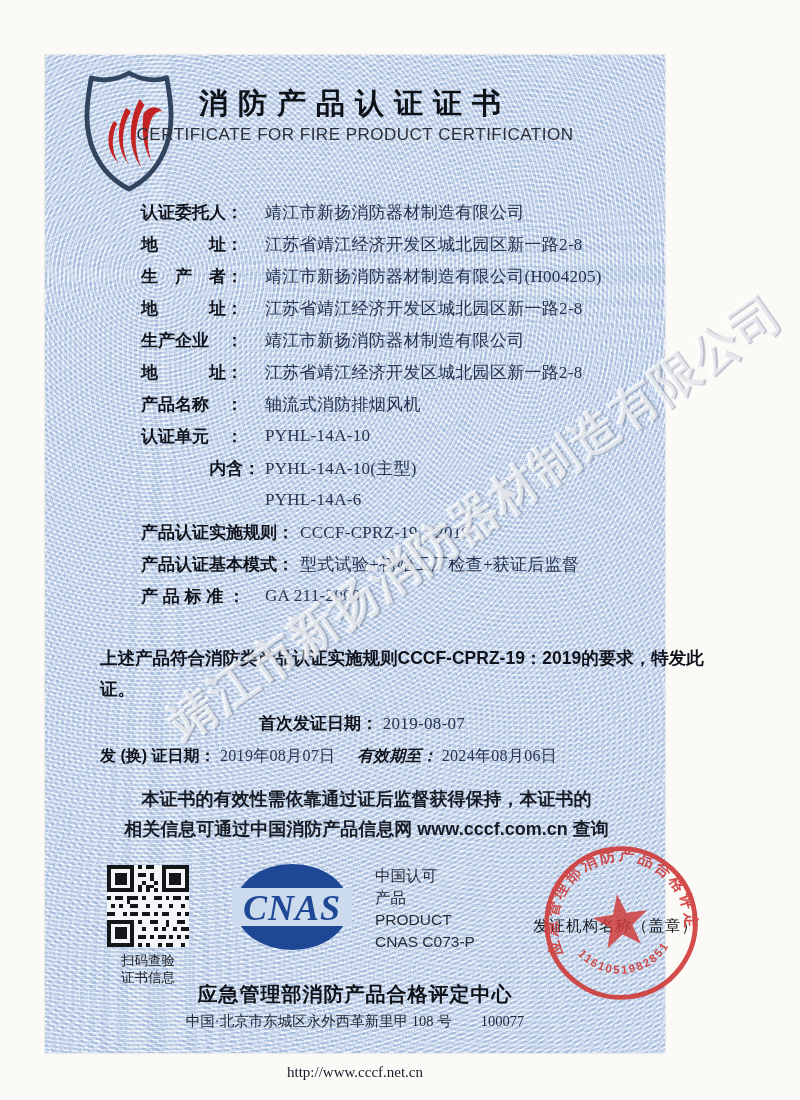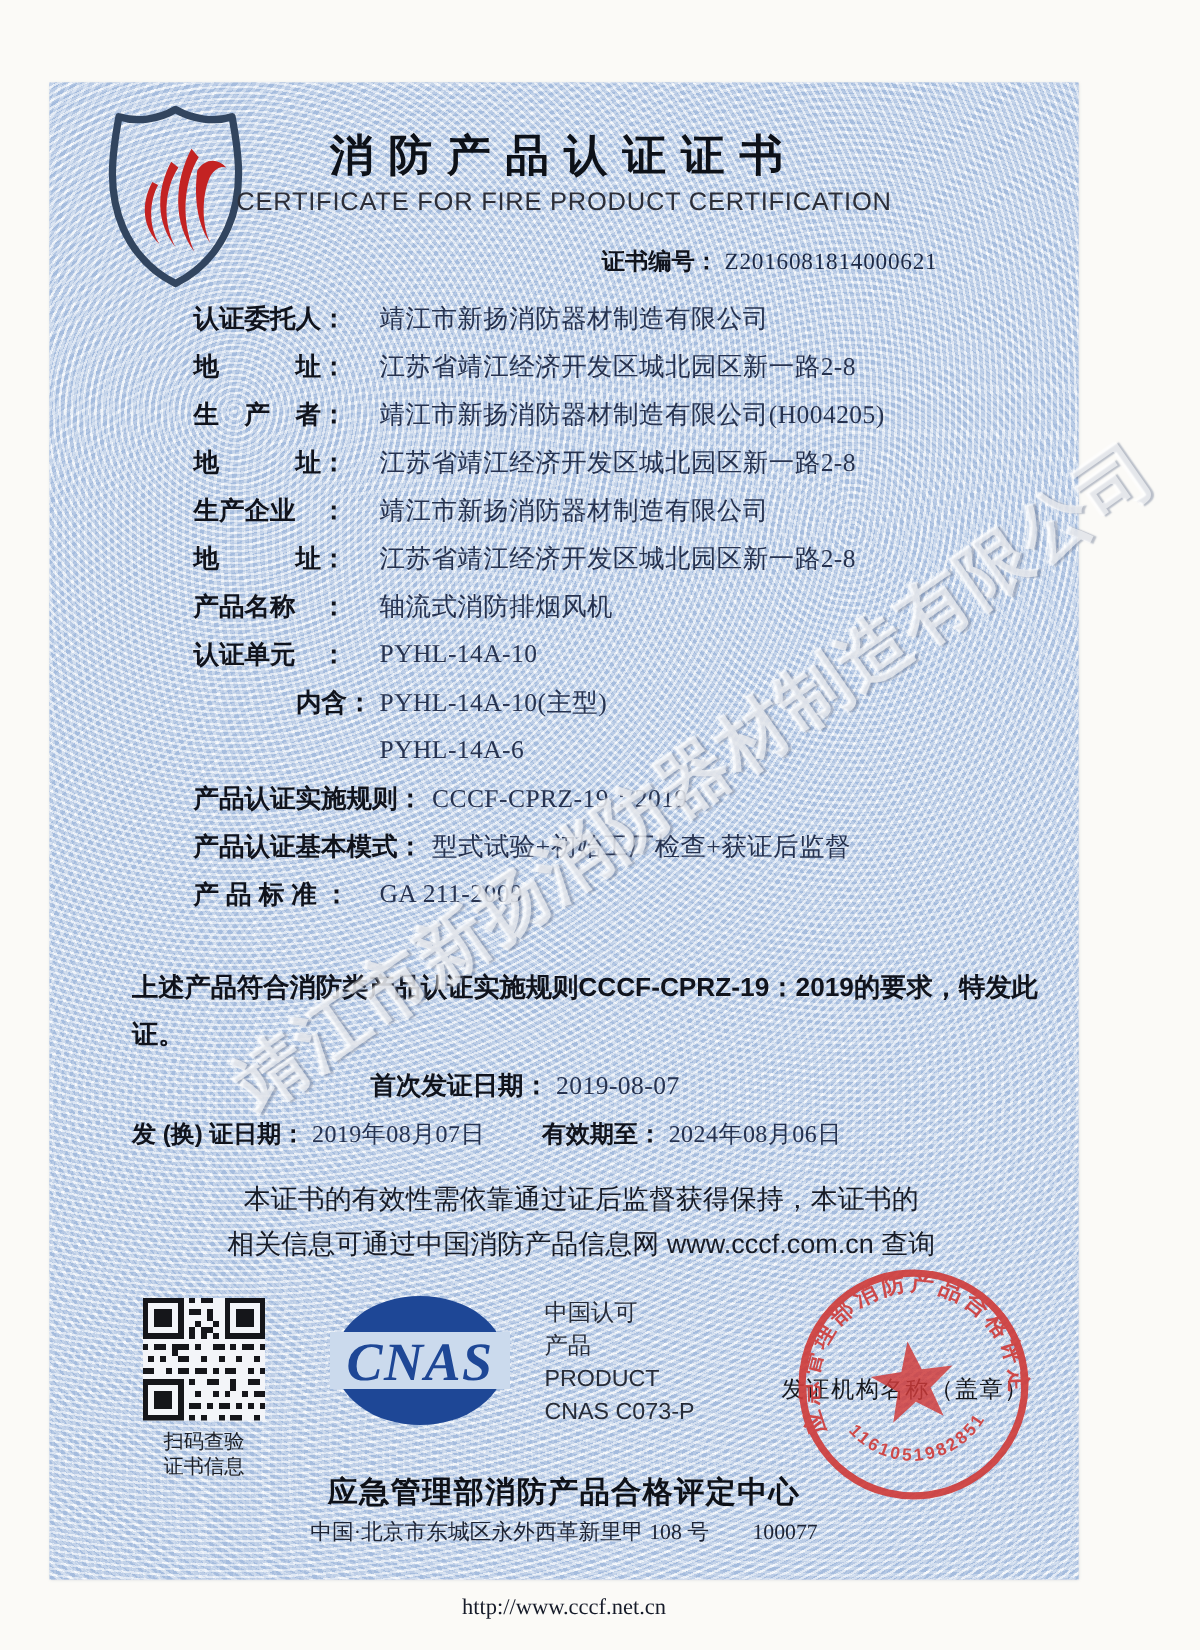--- a/index.html
+++ b/index.html
@@ -3,21 +3,21 @@
 <meta charset="utf-8">
 <style>
   html,body{margin:0;padding:0;}
   body{
     width:800px;height:1100px;position:relative;overflow:hidden;
     background:#fbfaf7;
     font-family:"Liberation Sans",sans-serif;
     -webkit-font-smoothing:antialiased;
   }
   .cert{
-    position:absolute;left:33px;top:55px;width:686px;height:998px;
+    position:absolute;left:45px;top:55px;width:620px;height:998px;
     background-color:#cbdaed;
     background-image:
       repeating-radial-gradient(circle at 18% 22%, rgba(255,255,255,.45) 0 1.5px, rgba(135,165,210,.22) 1.5px 4px),
       repeating-radial-gradient(circle at 78% 30%, rgba(255,255,255,.38) 0 2px, rgba(135,165,210,.20) 2px 5px),
       repeating-radial-gradient(circle at 38% 68%, rgba(255,255,255,.38) 0 2px, rgba(145,172,212,.18) 2px 5.5px),
       repeating-radial-gradient(circle at 68% 92%, rgba(255,255,255,.34) 0 1.5px, rgba(145,172,212,.18) 1.5px 4.5px);
     box-shadow:0 0 2px rgba(120,130,150,.35);
   }
   .logo{position:absolute;left:26px;top:12px;width:116px;height:128px;}
   .title{position:absolute;left:0;right:0;top:29px;text-align:center;
@@ -33,23 +33,23 @@
   .lbl{font-weight:bold;color:#10131c;width:124px;flex:0 0 auto;white-space:pre;padding-left:41px;}
   .lbl.auto{width:auto;margin-right:6px;}
   .lbl.right{text-align:right;}
   .val{font-family:"Liberation Serif",serif;color:#26324f;letter-spacing:.3px;}
 
   .statement{position:absolute;left:55px;top:588px;width:612px;z-index:2;
     font-size:17.5px;font-weight:bold;line-height:31px;color:#10131c;margin:0;}
   .first-issue{position:absolute;left:214px;top:657px;z-index:2;display:flex;align-items:center;font-size:17px;white-space:pre;}
   .issue-row{position:absolute;left:55px;top:691px;z-index:2;display:flex;align-items:center;font-size:16px;white-space:pre;}
   .blb{font-weight:bold;color:#10131c;}
-  .gap{margin-left:38px;}
+  .gap{margin-left:22px;font-style:italic;}
   .note{position:absolute;left:0;right:0;top:729px;z-index:2;text-align:center;
-    font-size:18px;font-weight:normal;color:#171b26;line-height:30px;margin-left:23px;}
+    font-size:18px;font-weight:bold;color:#171b26;line-height:30px;margin-left:23px;}
 
   .qr{position:absolute;left:62px;top:810px;width:82px;height:82px;}
   .qr-caption{position:absolute;left:52px;top:897px;width:102px;text-align:center;
     font-size:13.5px;line-height:17px;color:#1b1e25;}
   .cnas{position:absolute;left:187px;top:806px;width:120px;height:92px;}
   .accred{position:absolute;left:330px;top:810px;font-size:15.5px;line-height:22px;color:#272c38;}
   .stamp-hint{position:absolute;left:488px;top:861px;z-index:3;
     font-family:"Liberation Serif",serif;font-size:15.5px;letter-spacing:1px;color:#15171c;white-space:pre;}
   .stamp{position:absolute;left:494px;top:786px;width:164px;height:164px;z-index:6;
     opacity:.9;transform:rotate(-8deg);}
@@ -75,21 +75,20 @@
     <path d="M60 6 C72 13 87 15 99 11 C104 38 107 63 96 88 C87 108 74 119 60 126 C46 119 33 108 24 88 C13 63 16 38 21 11 C33 15 48 13 60 6 Z" fill="none" stroke="#32455f" stroke-width="5" stroke-linejoin="round"></path>
     <path d="M44 56 C36 71 37 87 49 99 C41 86 42 69 48 58 Z" fill="#c32323"></path>
     <path d="M57 42 C47 61 46 83 60 101 C51 84 52 61 62 46 Z" fill="#c32323"></path>
     <path d="M71 33 C59 56 58 84 73 104 C64 84 65 57 76 39 Z" fill="#c32323"></path>
     <path d="M95 46 C89 39 80 40 75 48 C73 64 74 84 84 98 C77 83 79 62 84 52 C88 46 92 45 95 46 Z" fill="#c32323"></path>
   </svg>
 
   <div class="title">消防产品认证证书</div>
   <div class="subtitle">CERTIFICATE FOR FIRE PRODUCT CERTIFICATION</div>
 
-  <div class="certno"><span class="lb">证书编号： </span><span class="vl">Z2016081814000621</span></div>
 
   <div class="rows">
     <div class="row"><span class="lbl">认证委托人：</span><span class="val">靖江市新扬消防器材制造有限公司</span></div>
     <div class="row"><span class="lbl">地　　　址：</span><span class="val">江苏省靖江经济开发区城北园区新一路2-8</span></div>
     <div class="row"><span class="lbl">生　产　者：</span><span class="val">靖江市新扬消防器材制造有限公司(H004205)</span></div>
     <div class="row"><span class="lbl">地　　　址：</span><span class="val">江苏省靖江经济开发区城北园区新一路2-8</span></div>
     <div class="row"><span class="lbl">生产企业　：</span><span class="val">靖江市新扬消防器材制造有限公司</span></div>
     <div class="row"><span class="lbl">地　　　址：</span><span class="val">江苏省靖江经济开发区城北园区新一路2-8</span></div>
     <div class="row"><span class="lbl">产品名称　：</span><span class="val">轴流式消防排烟风机</span></div>
     <div class="row"><span class="lbl">认证单元　：</span><span class="val">PYHL-14A-10</span></div>

